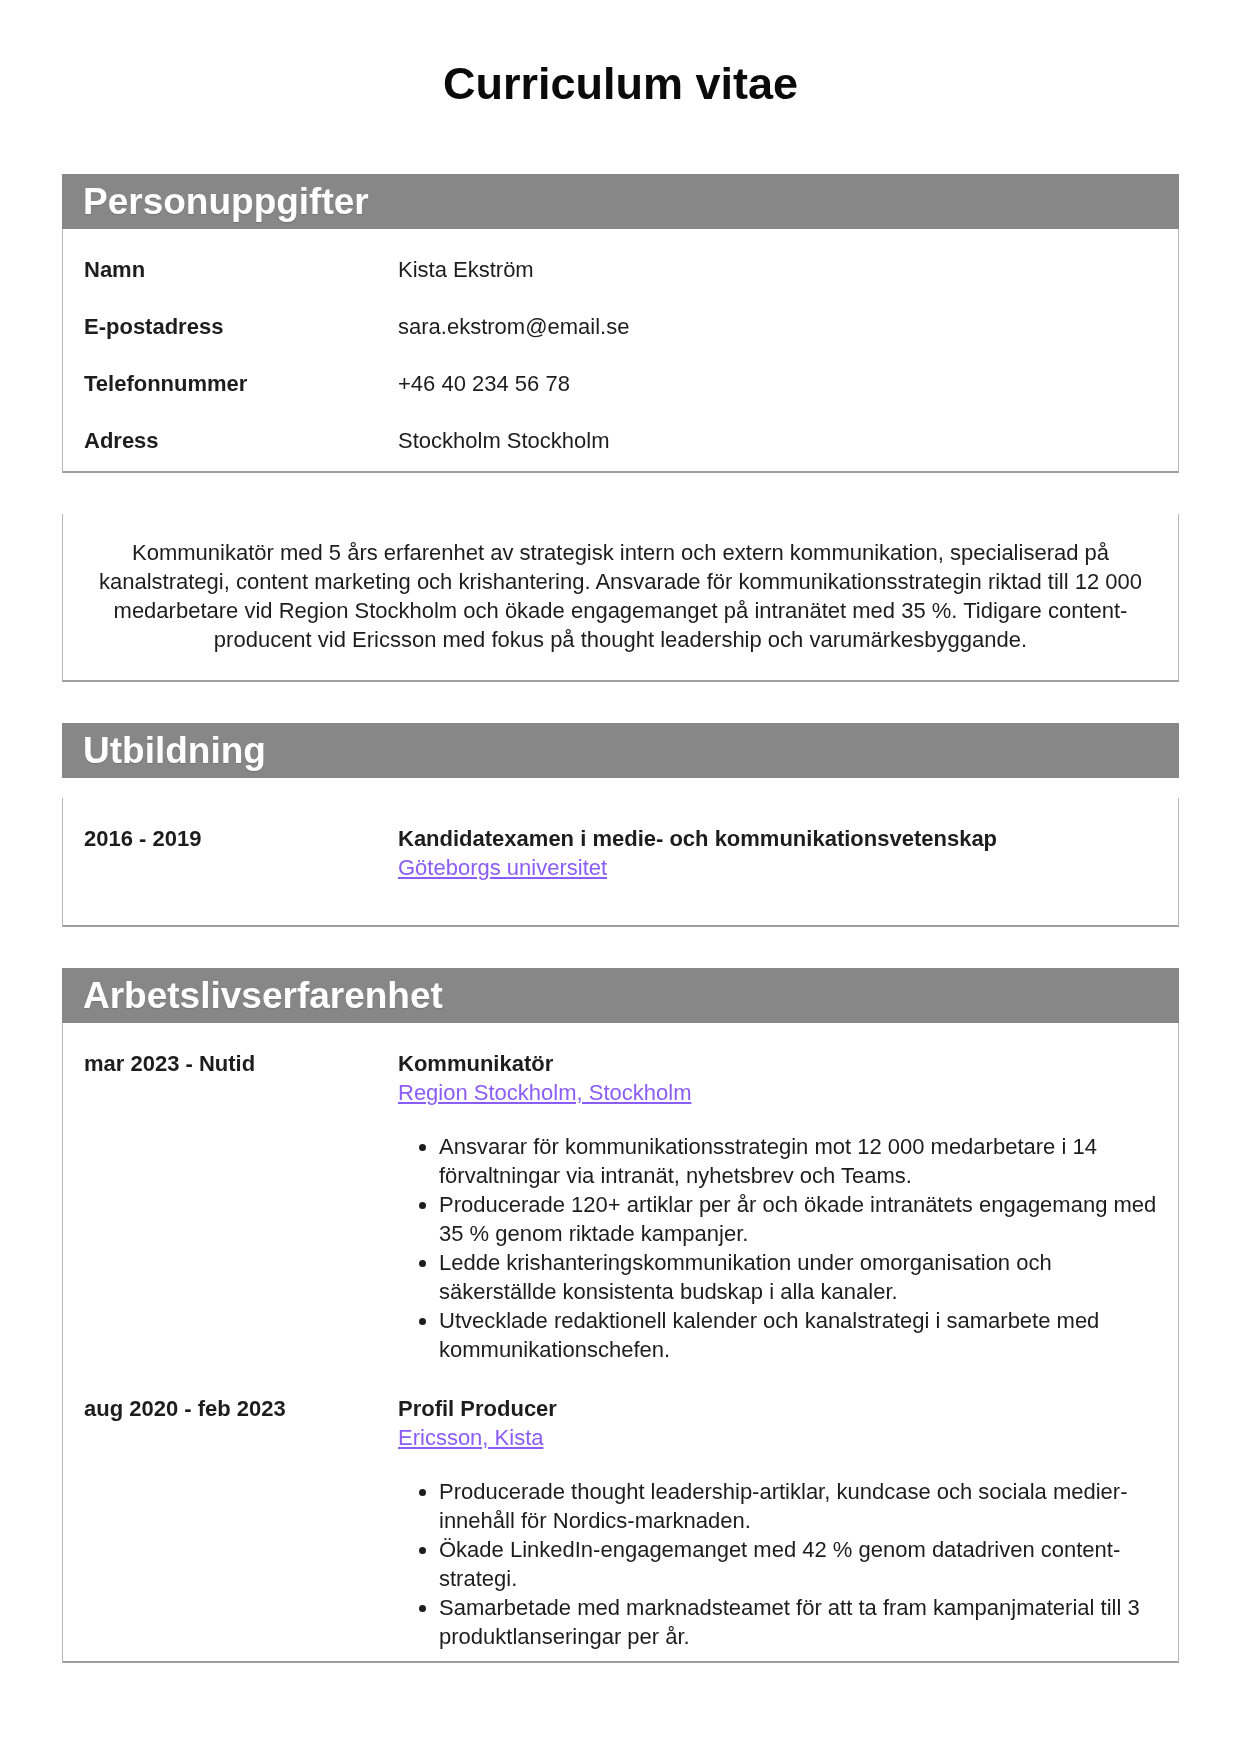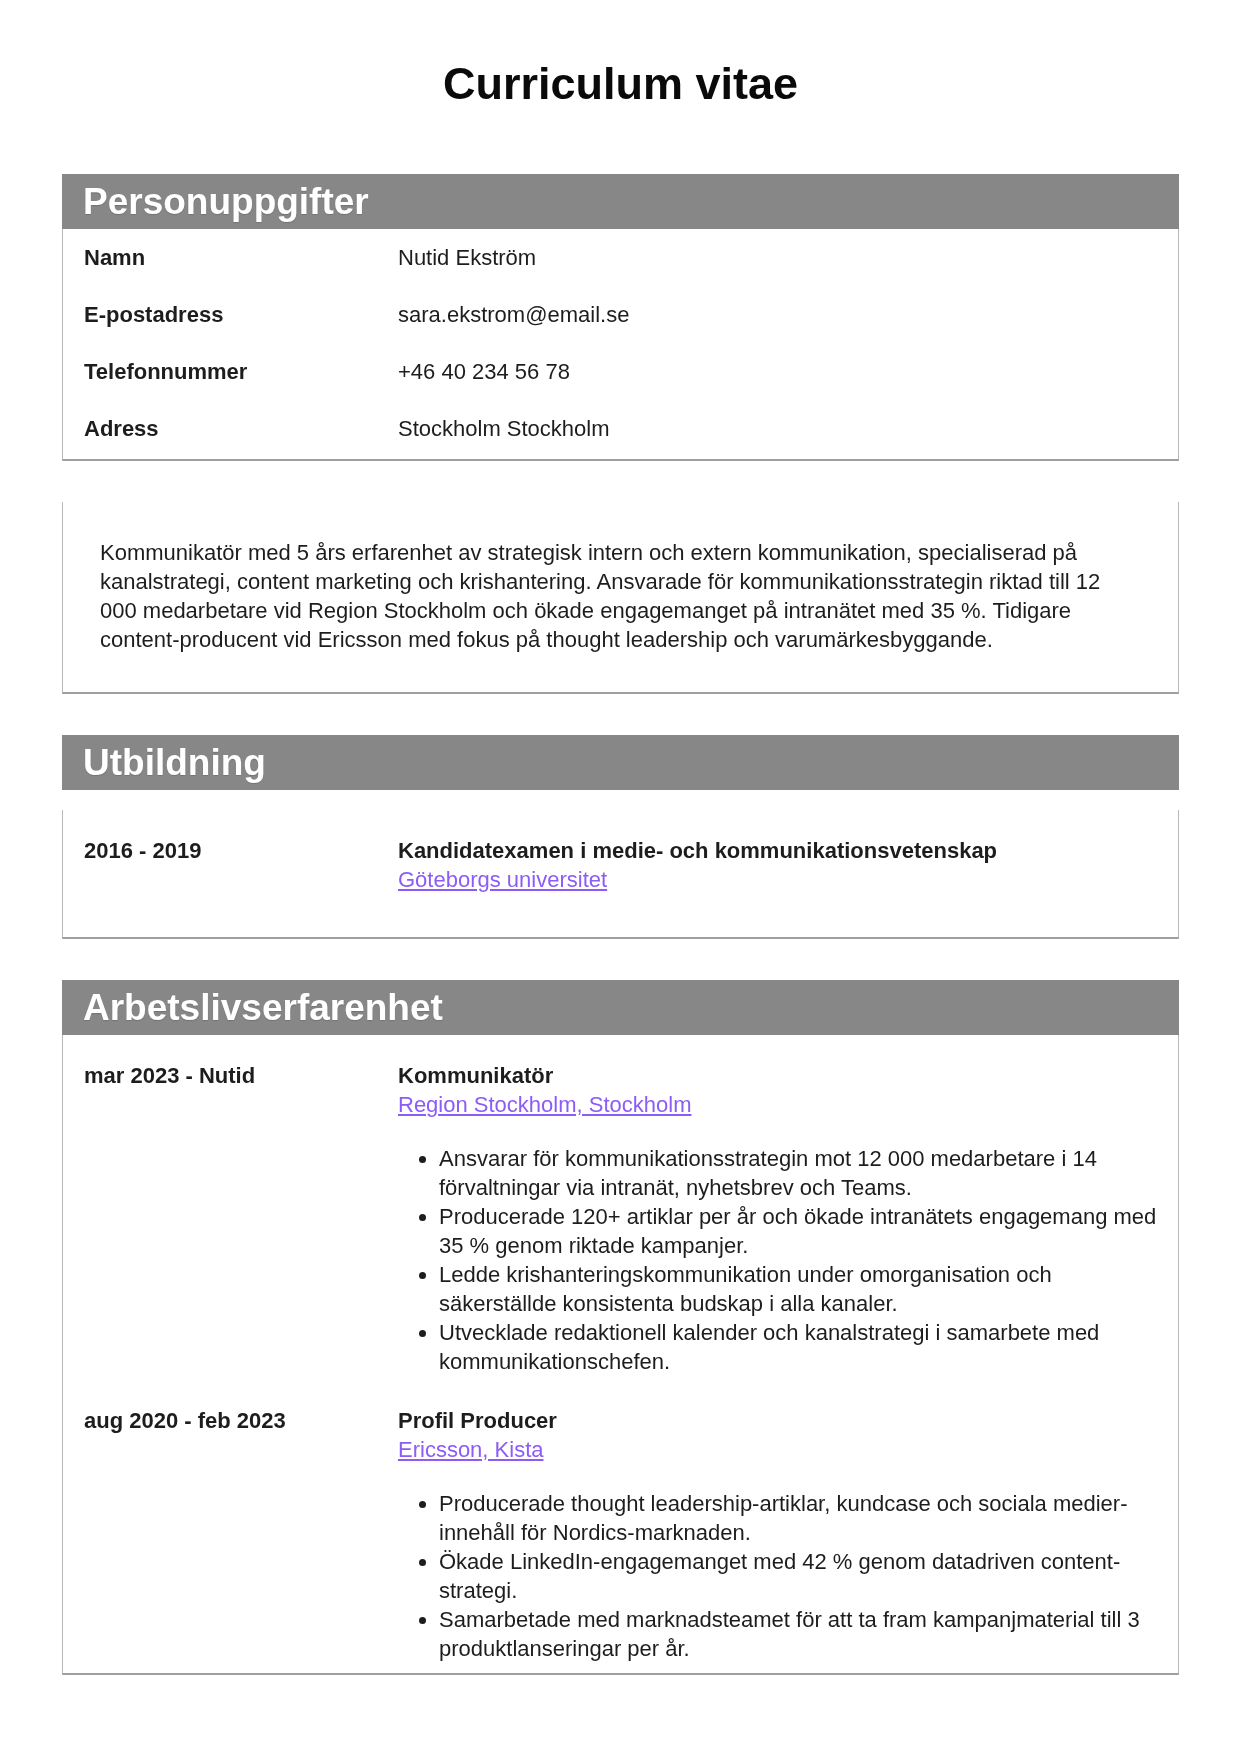--- a/index.html
+++ b/index.html
@@ -33,25 +33,25 @@
   }
   .sec-body {
     border: 1px solid #b7b7b7;
     border-top: 0;
     border-bottom: 2px solid #9f9f9f;
     font-size: 22px;
     line-height: 29px;
     background: #ffffff;
   }
   
-  .kv { display: grid; grid-template-columns: 314px 1fr; row-gap: 28px; padding: 14px 21px 16px 21px; }
+  .kv { display: grid; grid-template-columns: 314px 1fr; row-gap: 28px; padding: 26px 21px 16px 21px; }
   .kv-label { font-weight: bold; }
   
   .profile-body { padding: 20px 21px 22px 21px; }
-  .profile-body p { margin: 16px; }
+  .profile-body p { margin: 4px; text-align: center; }
   
   .edu-body { padding: 26px 21px 18px 21px; margin-top: 20px; }
   .exp-body { padding: 26px 21px 10px 21px; }
   .entry { display: grid; grid-template-columns: 314px 1fr; }
   .entry + .entry { margin-top: 30px; }
   .entry-period { font-weight: bold; }
   .entry-title { font-weight: bold; }
   .entry-subtitle { color: #8b5cf6; text-decoration: underline; }
   .entry ul { margin: 25px 0 0 0; padding: 0 0 0 41px; list-style: disc; }
   .entry ul:empty { display: none; }
@@ -62,21 +62,21 @@
 
 <div class="page">
 
   <h1 class="page-title">Curriculum vitae</h1>
 
   <section class="box first">
     <div class="sec-header">Personuppgifter</div>
     <div class="sec-body kv">
 
         <div class="kv-label">Namn</div>
-        <div class="kv-value">Nutid Ekström</div>
+        <div class="kv-value">Kista Ekström</div>
 
         <div class="kv-label">E-postadress</div>
         <div class="kv-value">sara.ekstrom@email.se</div>
 
         <div class="kv-label">Telefonnummer</div>
         <div class="kv-value">+46 40 234 56 78</div>
 
         <div class="kv-label">Adress</div>
         <div class="kv-value">Stockholm Stockholm</div>
       </div>

